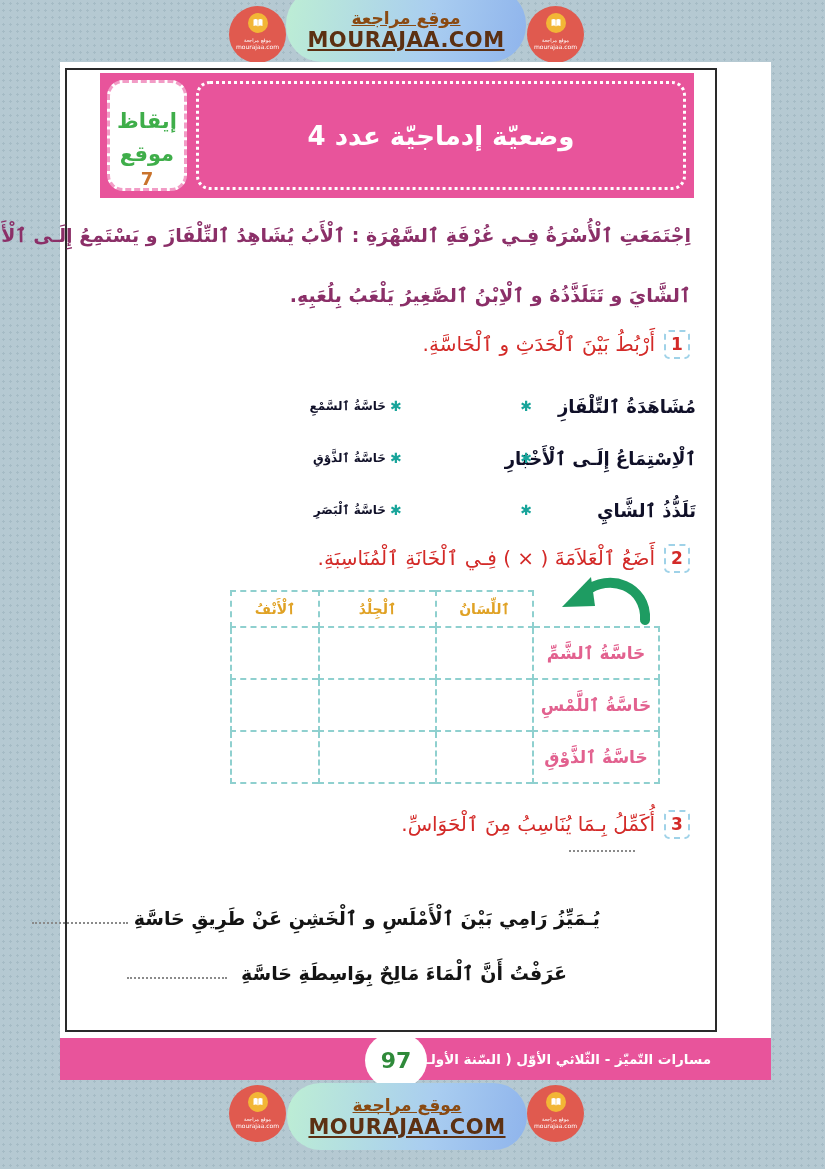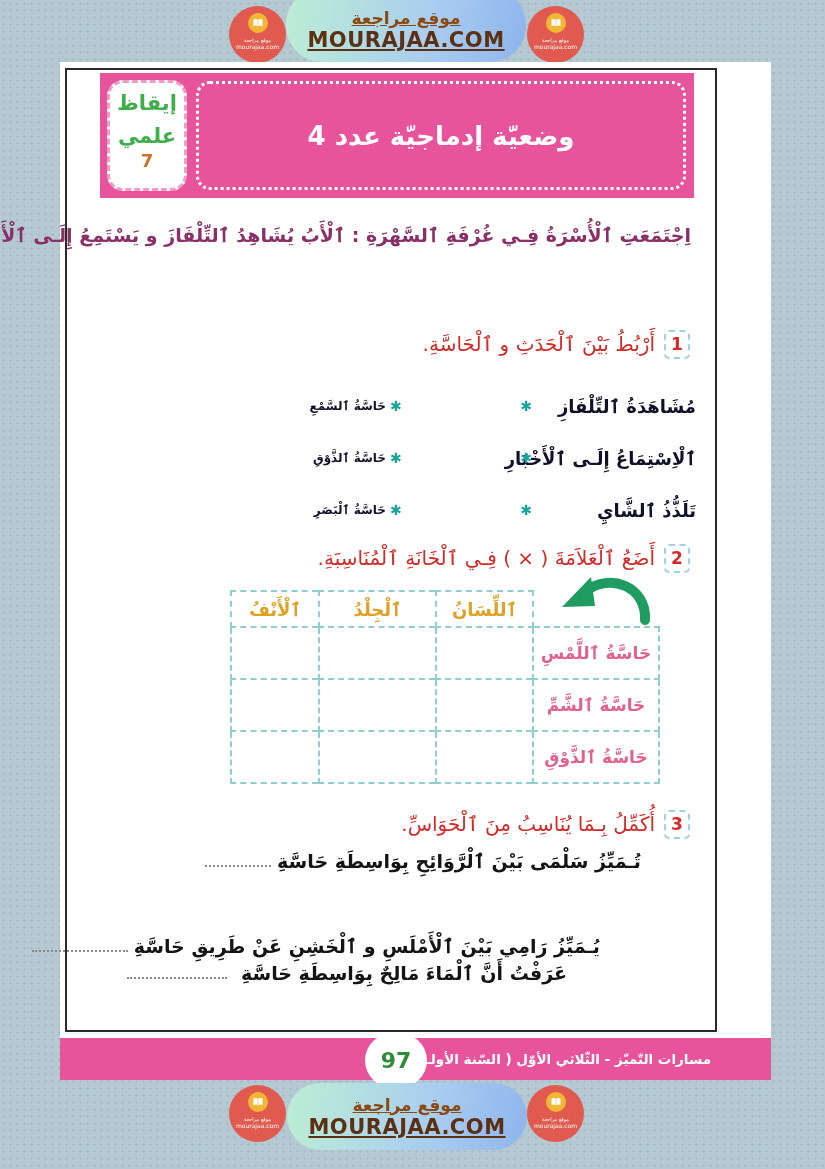--- a/index.html
+++ b/index.html
@@ -32,21 +32,21 @@
   .logo-ar{ font-size:5px; margin-top:4px; direction:rtl; }
   .logo-en{ font-size:6px; }
   
   .page{ position:absolute; left:60px; top:62px; width:711px; height:1018px; background:#fff; }
   .page-border{ position:absolute; left:5px; top:6px; width:652px; height:964px; border:2px solid #2a2a2a; }
   
   .header-box{ position:absolute; left:40px; top:11px; width:594px; height:125px; background:#e8549b; }
   .corner-badge{
     position:absolute; left:7px; top:7px; bottom:7px; width:80px;
     background:#fff; border:3px dashed #f29cc6; border-radius:16px;
-    text-align:center; padding-top:4px; direction:rtl;
+    text-align:center; padding-top:22px; direction:rtl;
   }
   .corner-badge .cb-line{ color:#3fae4a; font-weight:bold; font-size:21px; line-height:1.55; }
   .corner-badge .cb-num{ color:#c9732c; font-weight:bold; font-size:18px; line-height:1; }
   .title-frame{
     position:absolute; left:96px; right:8px; top:8px; bottom:8px;
     border:3px dotted #fff; border-radius:14px;
     display:flex; align-items:center; justify-content:center;
   }
   .page-title{ color:#fff; font-weight:bold; font-size:26px; direction:rtl; }
   
@@ -65,21 +65,21 @@
   
   .match{ position:absolute; right:75px; top:318px; width:422px; direction:rtl; }
   .match-row{ display:flex; align-items:center; height:52px; }
   .match-event{ width:160px; font-weight:bold; font-size:18px; color:#101028; white-space:nowrap; }
   .match-sense{ width:112px; font-weight:bold; font-size:12px; color:#101028; white-space:nowrap; }
   .star{ color:#17a49a; font-size:14px; flex:0 0 auto; padding:0 4px; }
   .match-gap{ flex:1 1 auto; }
   
   .sense-table{ position:absolute; left:170px; top:528px; width:430px; border-collapse:collapse; direction:rtl; }
   .sense-table td, .sense-table th{ border:2px dashed #8fd0cf; }
-  .sense-table th{ height:36px; color:#e0a225; font-weight:bold; font-size:18px; }
+  .sense-table th{ height:36px; color:#e0a225; font-weight:bold; font-size:14px; }
   .sense-table th.no-border{ border:none; }
   .sense-table td{ height:52px; }
   .row-label{ color:#e2618f; font-weight:bold; font-size:17px; text-align:center; white-space:nowrap; }
   .col-label{ width:97px; } .col-jild{ width:117px; } .col-anf{ width:88px; } .col-rows{ width:126px; }
   .arrow-wrap{ position:absolute; left:495px; top:506px; width:100px; height:60px; }
   
   .sentence{ position:absolute; direction:rtl; display:flex; align-items:flex-end;
              color:#141414; font-weight:bold; font-size:19px; white-space:nowrap; }
   .blank{ border-bottom:2px dotted #8a8a8a; margin:0 6px 5px 0; }
   
@@ -119,30 +119,31 @@
     <span class="logo-ar">موقع مراجعة</span>
     <span class="logo-en">mourajaa.com</span>
   </div>
 
   <div class="page">
     <div class="page-border"></div>
 
     <div class="header-box">
       <div class="corner-badge">
         <div class="cb-line">إيقاظ</div>
-        <div class="cb-line">علمي</div>
+        <div class="cb-line">موقع</div>
         <div class="cb-num">7</div>
       </div>
       <div class="title-frame">
         <span class="page-title">وضعيّة إدماجيّة عدد 4</span>
       </div>
     </div>
 
     <div class="intro">
       <div class="ln ln1">اِجْتَمَعَتِ ٱلْأُسْرَةُ فِـي غُرْفَةِ ٱلسَّهْرَةِ : ٱلْأَبُ يُشَاهِدُ ٱلتِّلْفَازَ و يَسْتَمِعُ إِلَـى ٱلْأَخْبَارِ. ٱلْأُمُّ تَشْرَبُ</div>
+      <div class="ln">ٱلشَّايَ و تَتَلَذَّذُهُ و ٱلْاِبْنُ ٱلصَّغِيرُ يَلْعَبُ بِلُعَبِهِ.</div>
     </div>
 
     <div class="ex-header" style="top:266px;">
       <span class="num-box">1</span>
       <span class="ex-title">أَرْبُطُ بَيْنَ ٱلْحَدَثِ و ٱلْحَاسَّةِ.</span>
     </div>
     <div class="match">
       <div class="match-row">
         <span class="match-event">مُشَاهَدَةُ ٱلتِّلْفَازِ</span>
         <span class="star">✱</span>
@@ -178,49 +179,48 @@
     </div>
     <table class="sense-table">
       <tbody>
           <tr>
         <th class="no-border col-rows"></th>
         <th class="col-label">ٱللِّسَانُ</th>
         <th class="col-jild">ٱلْجِلْدُ</th>
         <th class="col-anf">ٱلْأَنْفُ</th>
       </tr>
       <tr>
+        <td class="row-label">حَاسَّةُ ٱلشَّمِّ</td>
+        <td></td>
+        <td></td>
+        <td></td>
+      </tr>
+      <tr>
         <td class="row-label">حَاسَّةُ ٱللَّمْسِ</td>
-        <td></td>
-        <td></td>
-        <td></td>
-      </tr>
-      <tr>
-        <td class="row-label">حَاسَّةُ ٱلشَّمِّ</td>
         <td></td>
         <td></td>
         <td></td>
       </tr>
       <tr>
         <td class="row-label">حَاسَّةُ ٱلذَّوْقِ</td>
         <td></td>
         <td></td>
         <td></td>
       </tr>
     </tbody>
       </table>
 
     <div class="ex-header" style="top:746px;">
       <span class="num-box">3</span>
       <span class="ex-title">أُكَمِّلُ بِـمَا يُنَاسِبُ مِنَ ٱلْحَوَاسِّ.</span>
     </div>
     <div class="sentence" style="right:130px; top:788px;">
-      <span>تُـمَيِّزُ سَلْمَى بَيْنَ ٱلْرَّوَائِحِ بِوَاسِطَةِ حَاسَّةِ</span>
       <span class="blank" style="width:66px;"></span>
     </div>
-    <div class="sentence" style="right:171px; top:845px;margin-top:28px;">
+    <div class="sentence" style="right:171px; top:845px;">
       <span>يُـمَيِّزُ رَامِي بَيْنَ ٱلْأَمْلَسِ و ٱلْخَشِنِ عَنْ طَرِيقِ حَاسَّةِ</span>
       <span class="blank" style="width:96px;"></span>
     </div>
     <div class="sentence" style="right:204px; top:900px;gap:8px;">
       <span>عَرَفْتُ أَنَّ ٱلْمَاءَ مَالِحٌ  بِوَاسِطَةِ حَاسَّةِ</span>
       <span class="blank" style="width:100px;"></span>
     </div>
 
     <div class="footer-bar">
       <span class="footer-text">مسارات التّميّز - الثّلاثي الأوّل ( السّنة الأولـى )</span>

